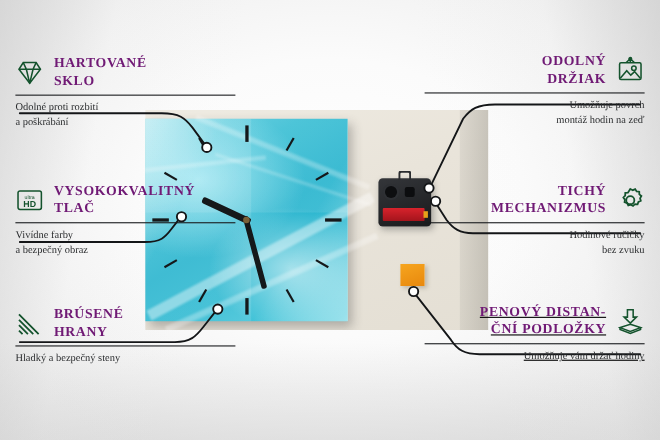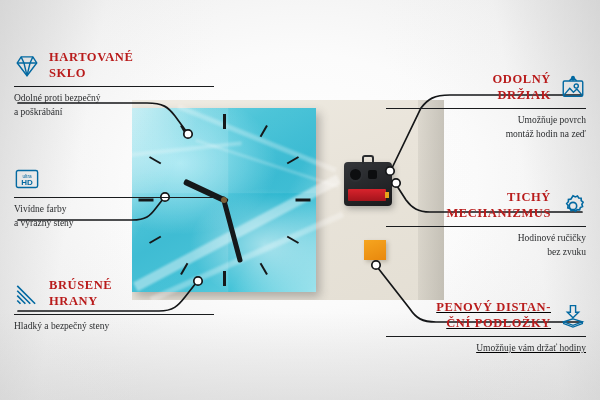--- a/index.html
+++ b/index.html
@@ -83,30 +83,30 @@
     background:linear-gradient(160deg,#f6a51f,#e8880d);
     box-shadow:2px 2px 4px rgba(80,70,40,.28);
   }
 
   
   .connectors{ position:absolute; inset:0; pointer-events:none; }
 
   
   .feat{ position:absolute; width:200px; }
   .feat.left{ left:14px; text-align:left; }
-  .feat.right{ right:14px; text-align:right;margin-top:24px; }
+  .feat.right{ right:14px; text-align:right; }
   .feat .head{ display:flex; align-items:center; gap:9px; }
   .feat.right .head{ justify-content:flex-end; }
   .feat .title{
     font-size:12.5px; font-weight:bold; letter-spacing:.6px; line-height:1.25;
-    color:#b91c1c; text-transform:uppercase;
+    color:#701a75; text-transform:uppercase;
   }
   .feat .rule{ height:1px; background:#1a1c1e; margin:5px 0 5px 0; }
   .feat .desc{ font-size:9.5px; line-height:1.45; color:#2b2d2f; }
-  .ico{ width:26px; height:26px; flex:0 0 26px; color:#0369a1; }
+  .ico{ width:26px; height:26px; flex:0 0 26px; color:#14532d; }
   .ico svg{ display:block; width:26px; height:26px; }
 
   .f1{ top:50px; } .f2{ top:166px; } .f3{ top:278px; }
   .r1{ top:48px; } .r2{ top:166px; } .r3{ top:276px;text-decoration:underline; }
   .f3 .desc, .r1 .desc{ }
 </style>
 </head>
 <body>
 
 <div class="bg-vignette"></div>
@@ -183,39 +183,43 @@
         <path d="M3 9.2 H21 M6.6 3.6 L9.2 9.2 L12 21 L14.8 9.2 L17.4 3.6 M9.2 9.2 H14.8"></path>
       </svg>
     </span>
     <div class="title">
       <div>HARTOVANÉ</div>
       <div>SKLO</div>
     </div>
   </div>
   <div class="rule"></div>
   <div class="desc">
-    <div>Odolné proti bezpečný</div>
+    <div>Odolné proti rozbití</div>
     <div>a poškrábání</div>
   </div>
 </div>
 
 <div class="feat left f2">
   <div class="head">
     <span class="ico">
       <svg viewBox="0 0 24 24" fill="none" stroke="currentColor" stroke-width="1.3">
         <rect x="2.2" y="4.2" width="19.6" height="15.6" rx="1.6"></rect>
         <text x="12" y="11" font-family="Liberation Sans, sans-serif" font-size="4.4" text-anchor="middle" fill="currentColor" stroke="none">ultra</text>
         <text x="12" y="17.6" font-family="Liberation Sans, sans-serif" font-size="7.4" font-weight="bold" text-anchor="middle" fill="currentColor" stroke="none">HD</text>
       </svg>
     </span>
+    <div class="title">
+      <div>VYSOKOKVALITNÝ</div>
+      <div>TLAČ</div>
+    </div>
   </div>
   <div class="rule"></div>
   <div class="desc">
     <div>Vivídne farby</div>
-    <div>a výrazný steny</div>
+    <div>a bezpečný obraz</div>
   </div>
 </div>
 
 <div class="feat left f3">
   <div class="head">
     <span class="ico">
       <svg viewBox="0 0 24 24" fill="none" stroke="currentColor" stroke-width="1.5">
         <path d="M3 4.5 L19.5 21 M3 9 L15 21 M3 13.5 L10.5 21 M3 18 L6 21"></path>
       </svg>
     </span>

